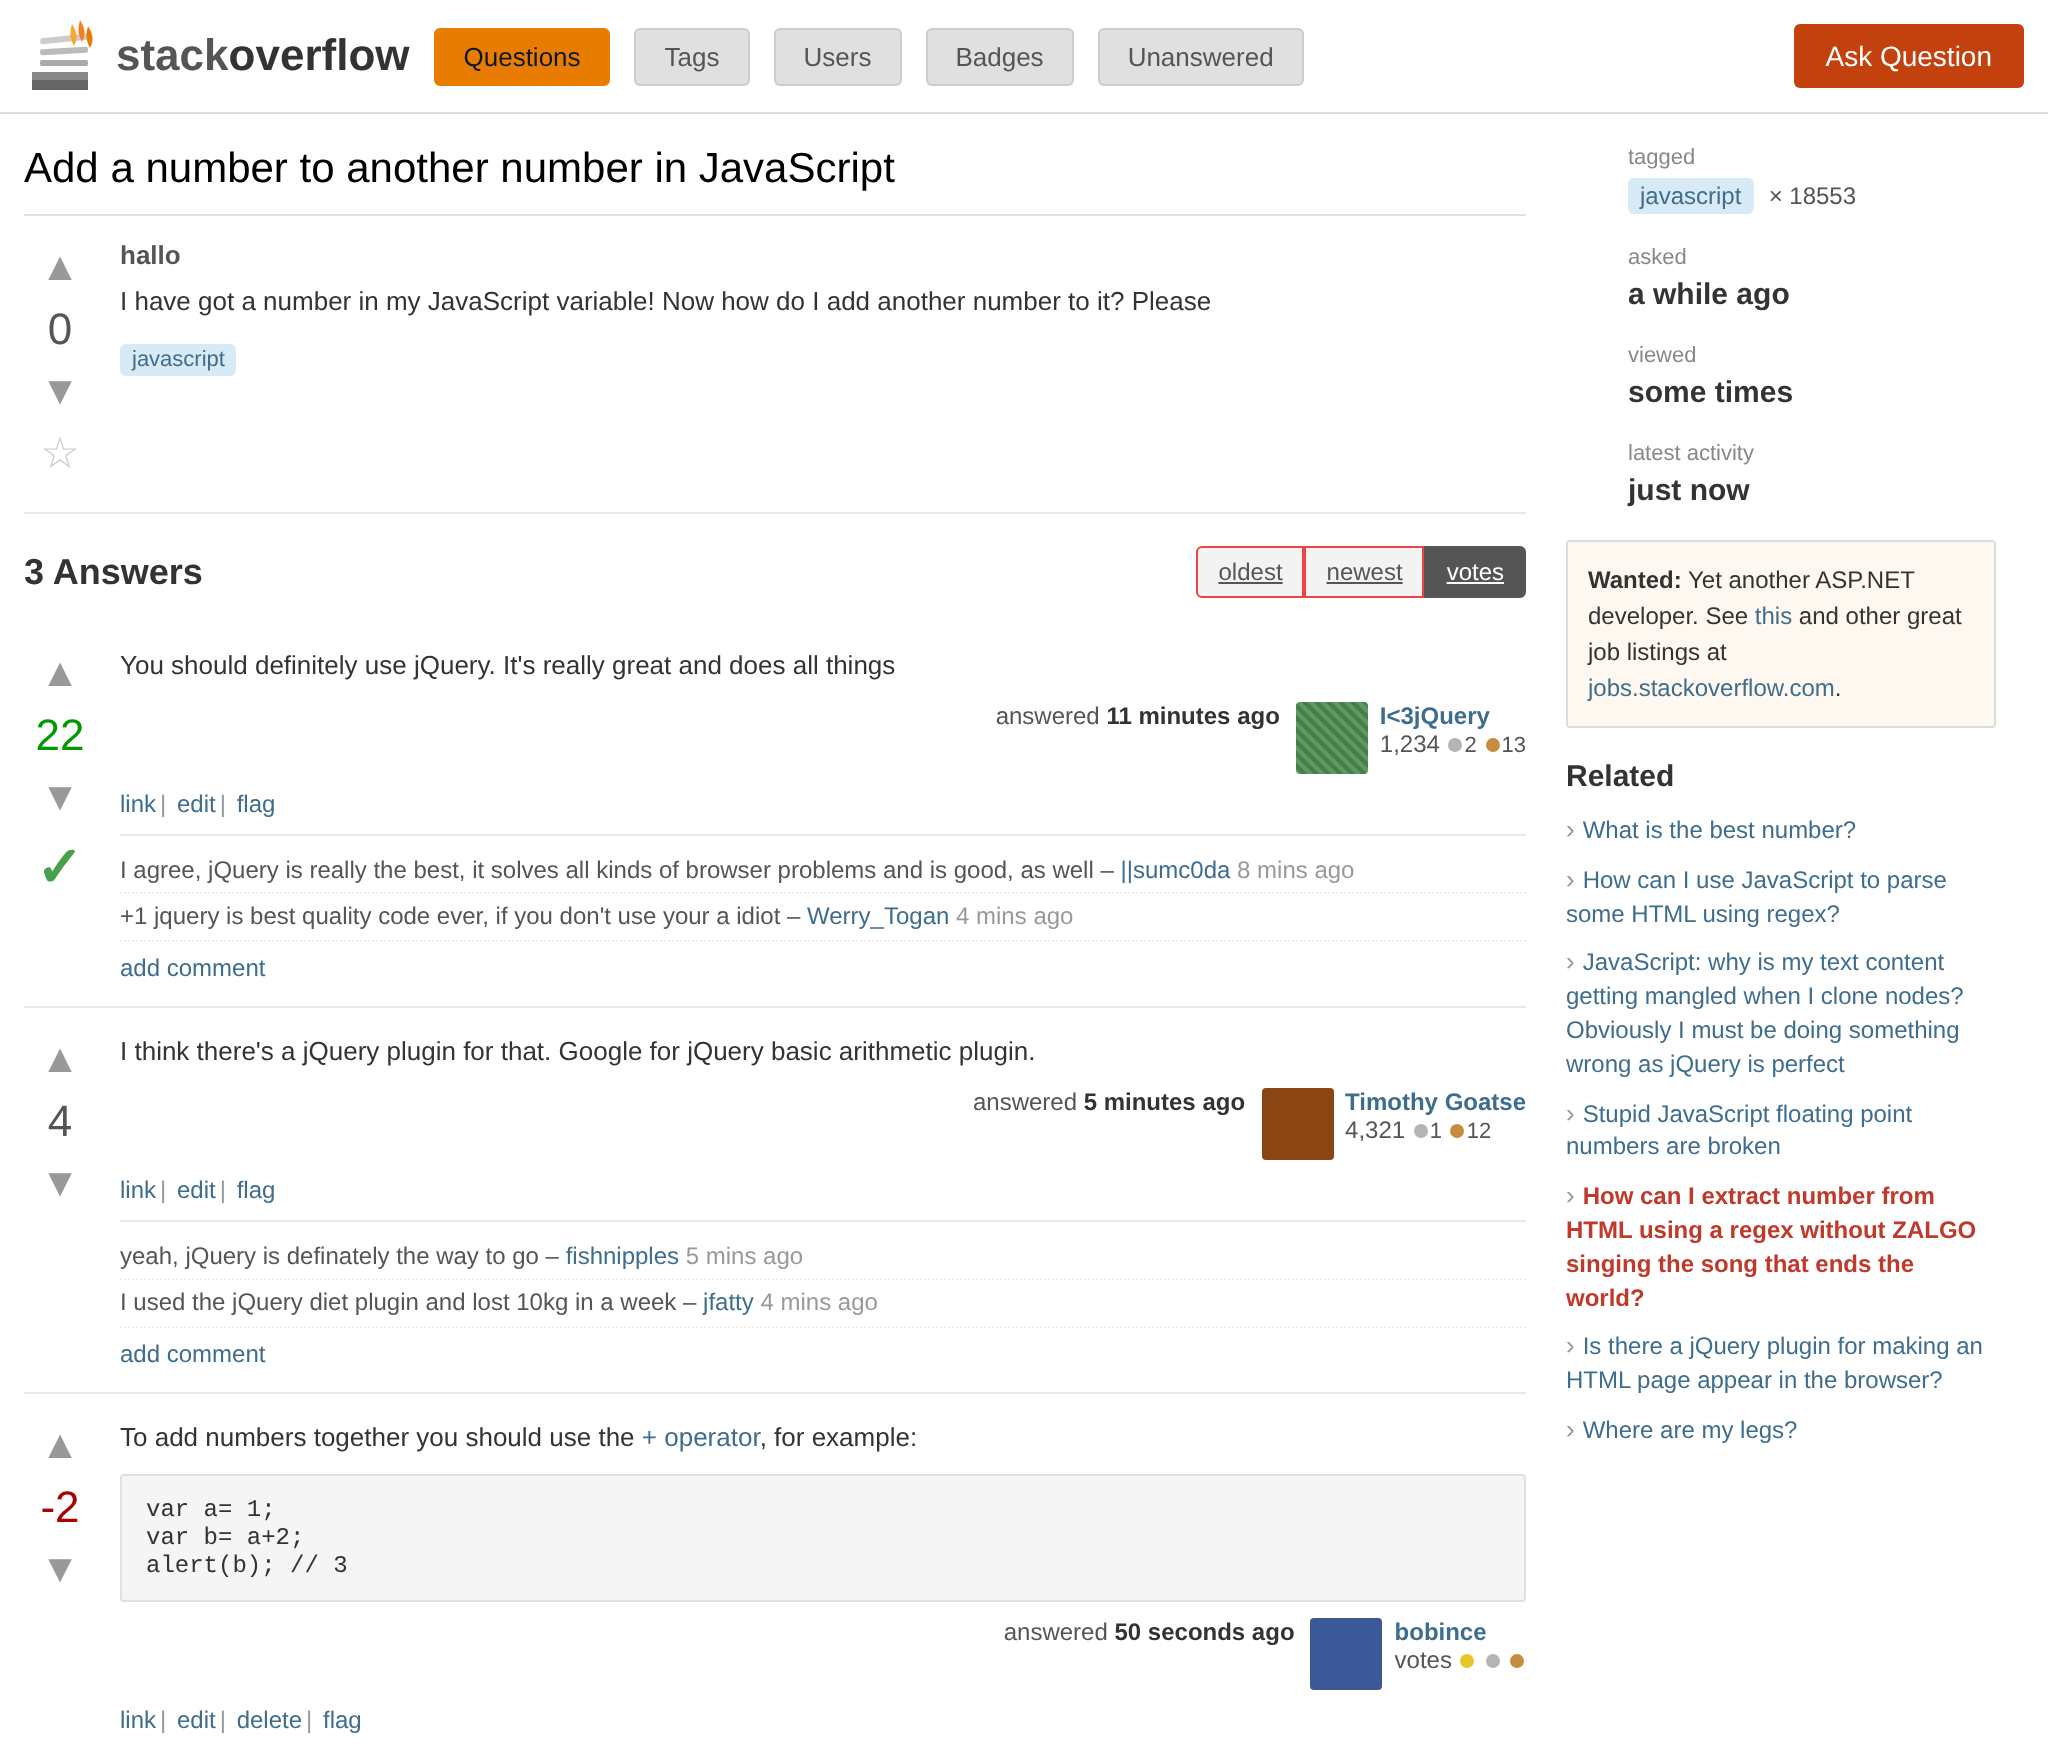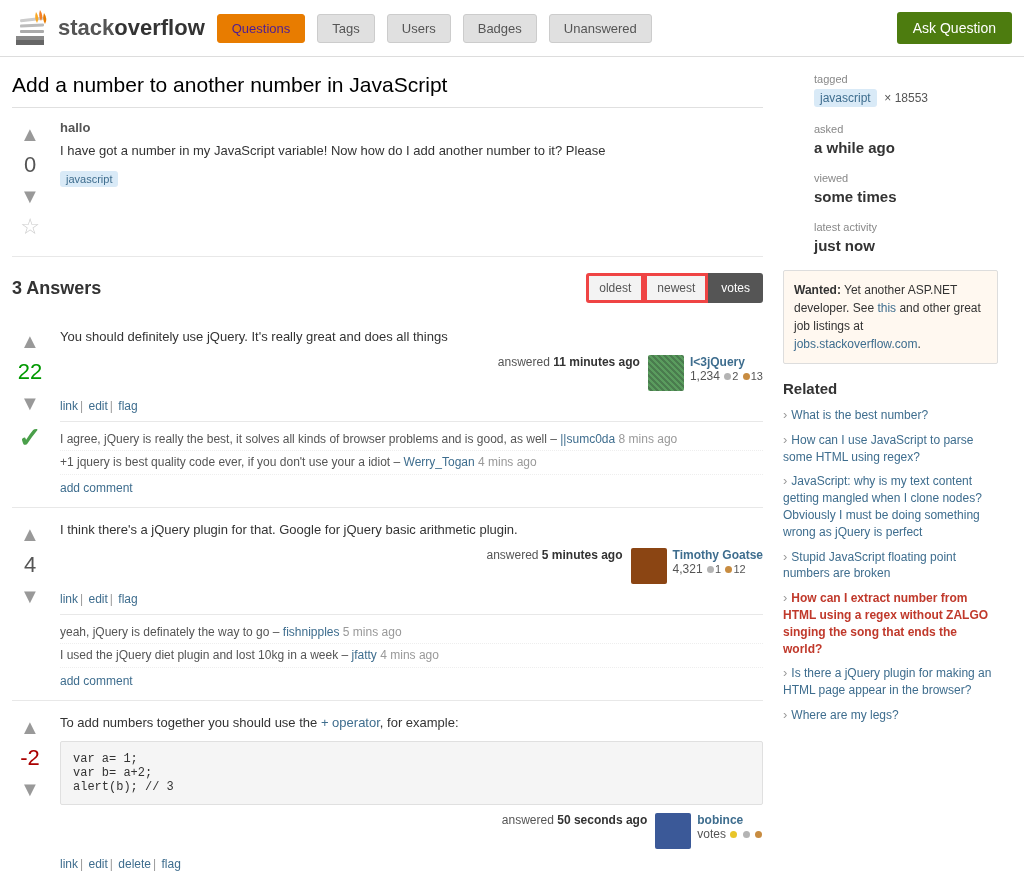--- a/index.html
+++ b/index.html
@@ -4,23 +4,23 @@
   <style>
     * { margin: 0; padding: 0; box-sizing: border-box; }
     body { font-family: Arial, sans-serif; font-size: 13px; color: #333; background: #fff; }
     
     
     #header { border-bottom: 1px solid #ddd; padding: 8px 12px; display: flex; align-items: center; gap: 12px; }
     #logo { display: flex; align-items: center; gap: 6px; font-size: 22px; font-weight: bold; color: #666; }
     #logo-icon { width: 40px; height: 40px; }
     
     .nav-btn { padding: 6px 14px; border: 1px solid #ccc; border-radius: 3px; background: #e0e0e0; color: #555; cursor: pointer; font-size: 13px; text-decoration: none; display: inline-block; }
-    .nav-btn.active { background: #e87c00; color: #4c1d95; border-color: #e87c00; }
-    
-    #ask-btn { margin-left: auto; padding: 8px 16px; background: #4d7c0f; color: #fff; border: none; border-radius: 3px; cursor: pointer; font-size: 14px; }
+    .nav-btn.active { background: #e87c00; color: #0f172a; border-color: #e87c00; }
+    
+    #ask-btn { margin-left: auto; padding: 8px 16px; background: #c2410c; color: #fff; border: none; border-radius: 3px; cursor: pointer; font-size: 14px; }
     
     
     #main { display: flex; gap: 20px; padding: 16px 12px; max-width: 1010px; }
     #content { flex: 1; min-width: 0; }
     #sidebar { width: 215px; flex-shrink: 0; }
     
     
     #question-title { font-size: 21px; font-weight: normal; color: #000; margin-bottom: 12px; border-bottom: 1px solid #e0e0e0; padding-bottom: 10px; }
     
     .question-block { display: flex; gap: 12px; padding-bottom: 16px; border-bottom: 1px solid #e8e8e8; margin-bottom: 16px; }
@@ -30,21 +30,21 @@
     .star { font-size: 22px; color: #ccc; cursor: pointer; }
     .question-body { flex: 1; }
     .question-user { font-size: 13px; font-weight: bold; color: #555; margin-bottom: 6px; }
     .question-text { margin-bottom: 10px; line-height: 1.5; }
     .tag { display: inline-block; background: #d9eaf7; color: #3e6d8e; padding: 2px 6px; border-radius: 3px; font-size: 11px; margin-right: 4px; }
     
     
     #answers-header { display: flex; align-items: center; margin-bottom: 12px; }
     #answers-count { font-size: 18px; font-weight: bold; flex: 1; }
     .sort-tabs { display: flex; gap: 0; }
-    .sort-tab { padding: 5px 10px; border: 3px solid #ef4444; background: #f3f3f3; color: #555; cursor: pointer; font-size: 12px; }
+    .sort-tab { padding: 5px 10px; border: 1px solid #ef4444; background: #f3f3f3; color: #555; cursor: pointer; font-size: 12px; text-decoration: underline; }
     .sort-tab.active { background: #555; color: #fff; border-color: #555; }
     .sort-tab:first-child { border-radius: 3px 0 0 3px; }
     .sort-tab:last-child { border-radius: 0 3px 3px 0; }
     
     
     .answer-block { display: flex; gap: 12px; padding: 12px 0; border-bottom: 1px solid #e8e8e8; }
     .answer-body { flex: 1; min-width: 0; }
     .answer-text { line-height: 1.5; margin-bottom: 8px; }
     .answer-meta { display: flex; justify-content: flex-end; align-items: flex-start; margin-bottom: 8px; }
     .answered-time { font-size: 12px; color: #555; margin-right: 8px; }

